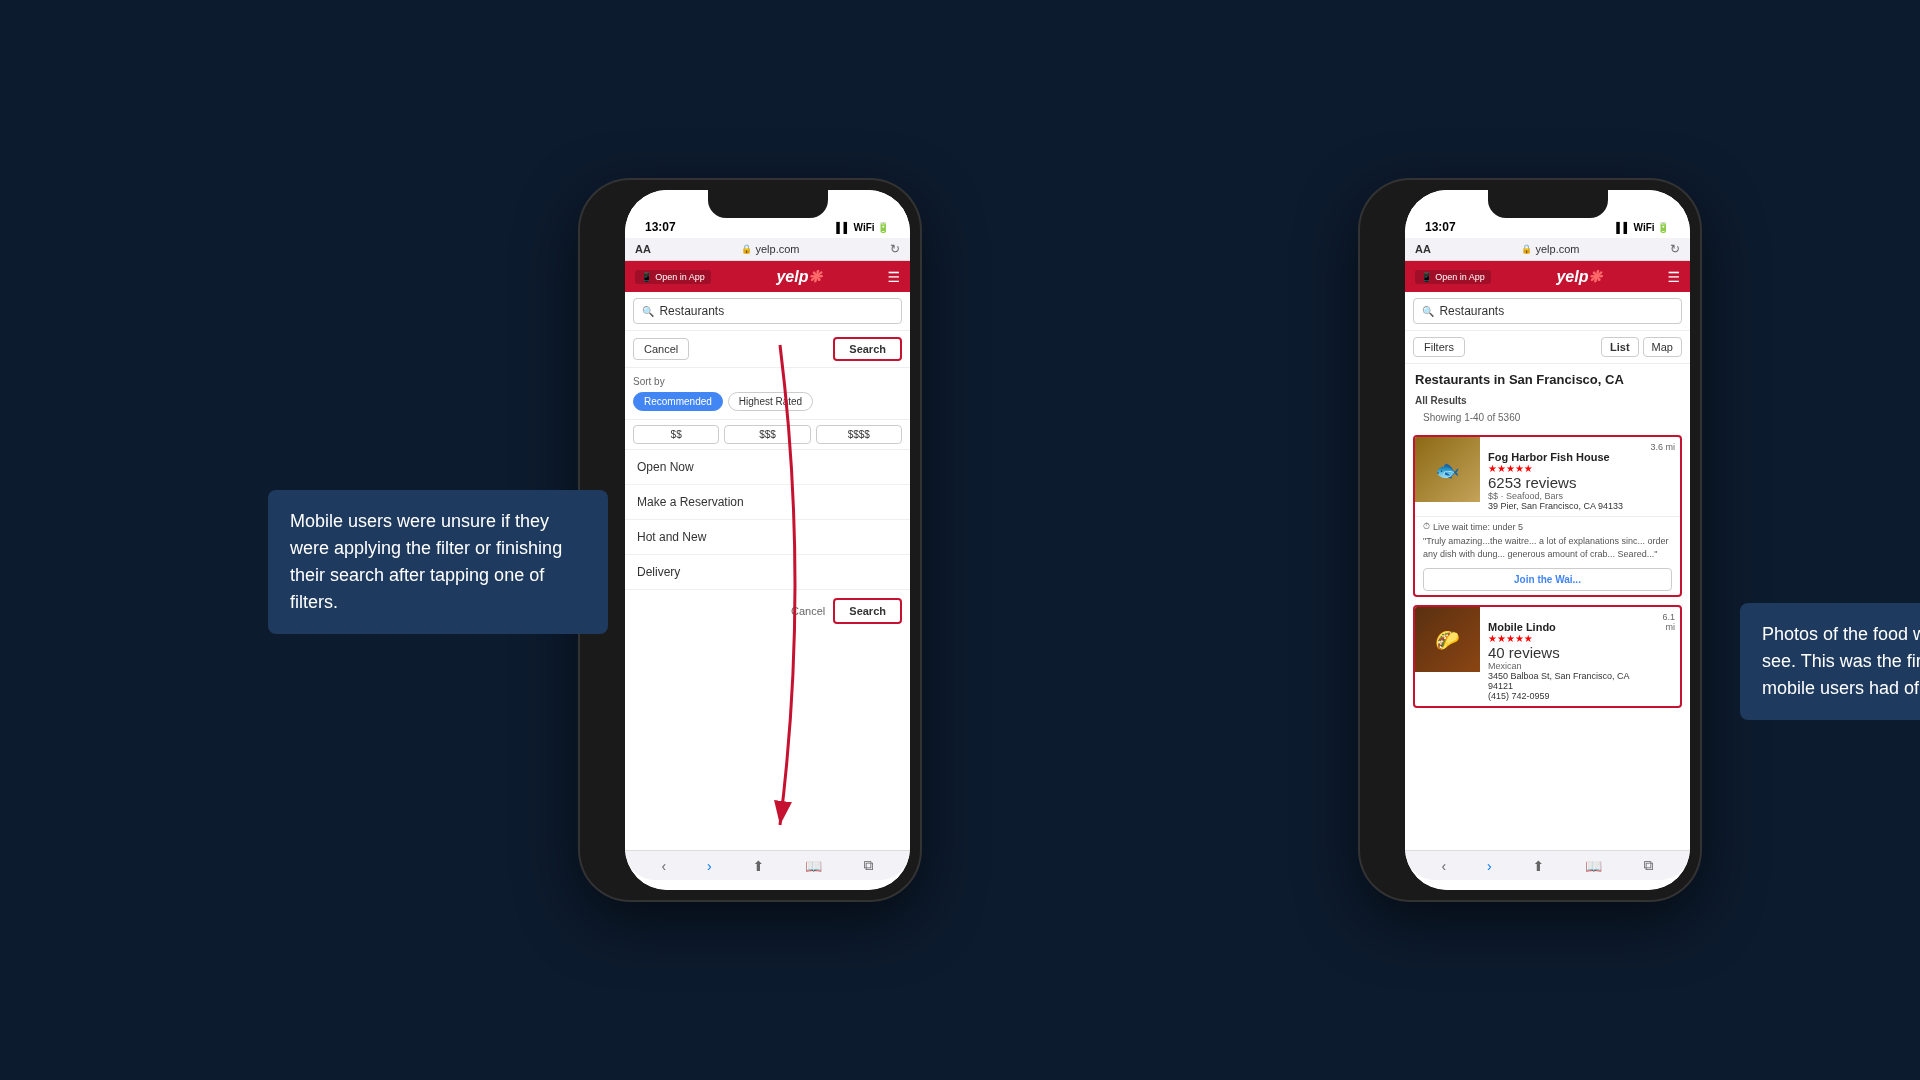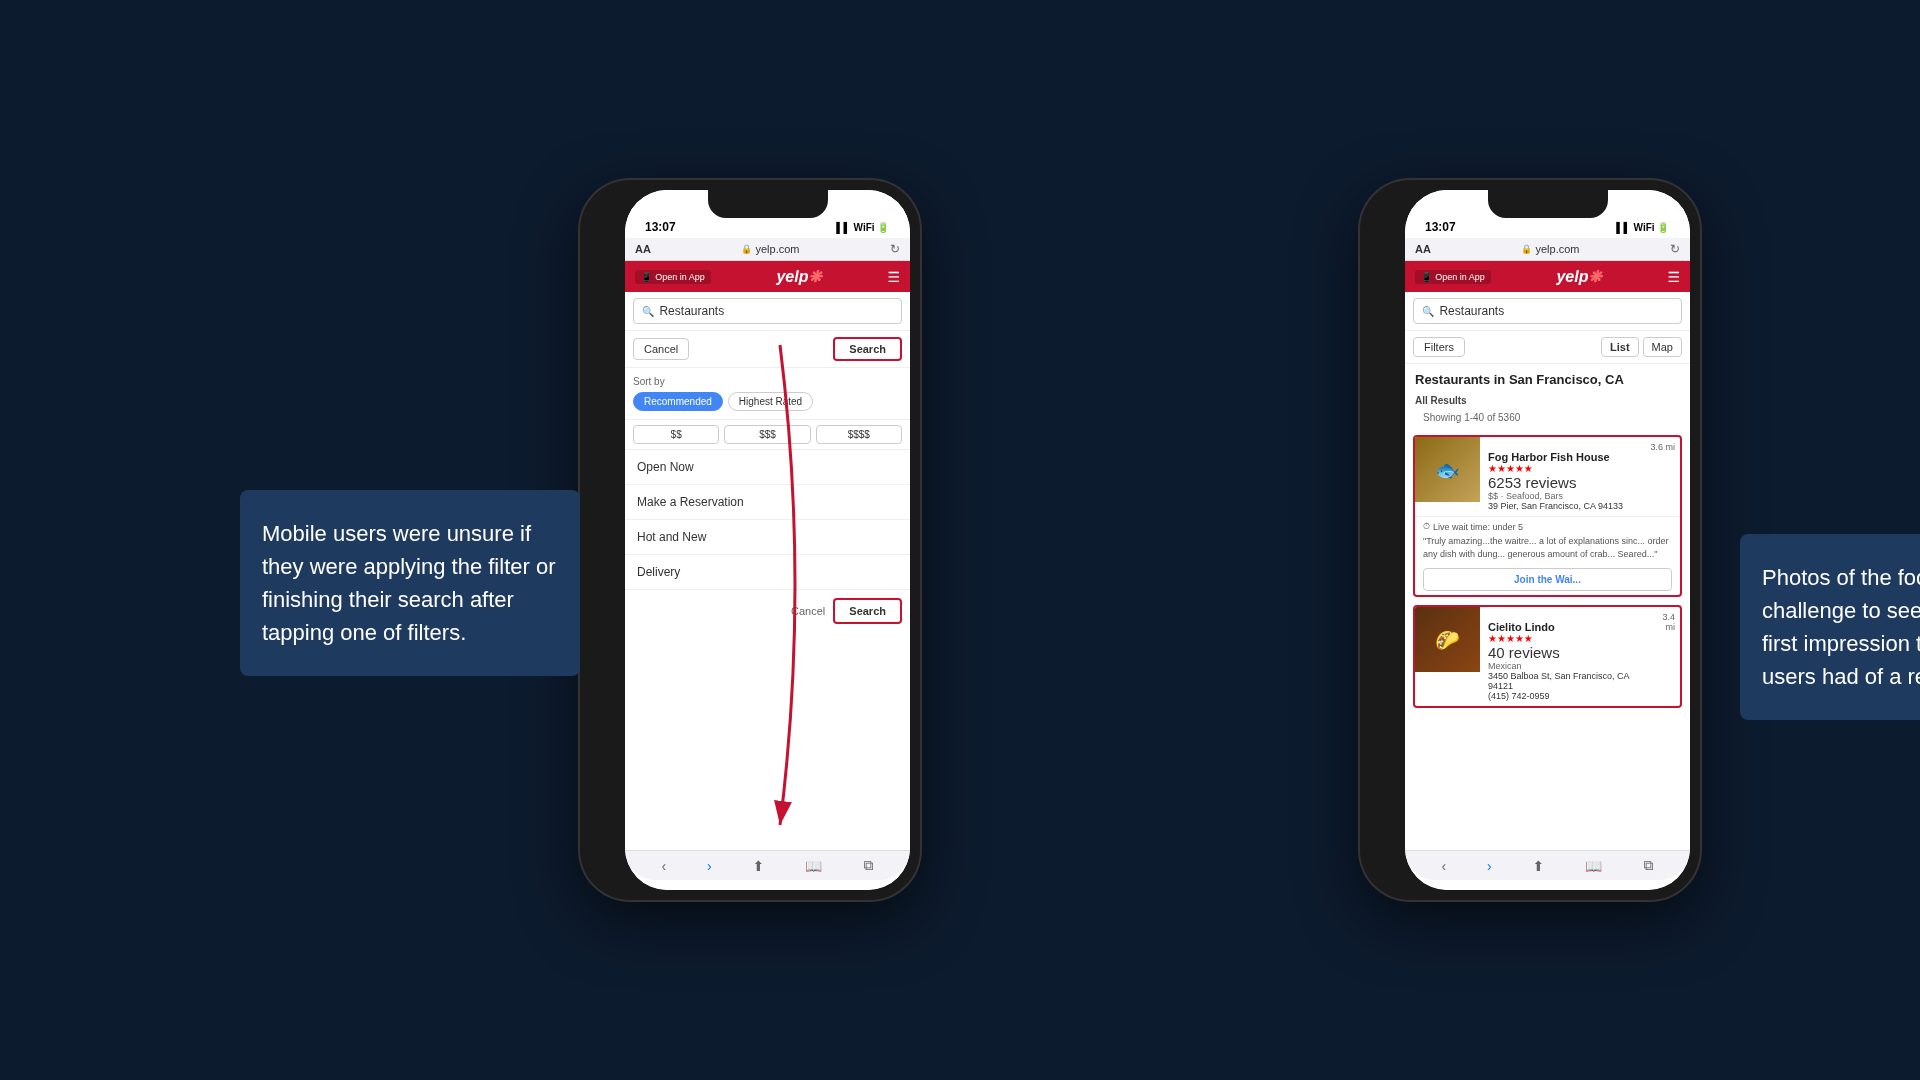--- a/index.html
+++ b/index.html
@@ -260,25 +260,26 @@
     }
     .browser-nav-icon { font-size: 14px; color: #666; }
     .browser-nav-icon.active { color: #007aff; }
 
     
     .callout {
       position: absolute;
       background: #1e3a5f;
       color: white;
       border-radius: 8px;
-      padding: 27px 22px;
-      font-size: 22px;
+      padding: 18px 22px;
+      font-size: 18px;
       line-height: 1.5;
       font-weight: 500;
       z-index: 30;
+      margin-left: 28px;
     }
     .filters-bar {
       padding: 6px 8px;
       border-bottom: 1px solid #eee;
       display: flex;
       justify-content: space-between;
       align-items: center;
     }
     .filters-btn {
       border: 1px solid #ccc;
@@ -603,31 +604,31 @@
               <div class="card-review-text">"Truly amazing...the waitre... a lot of explanations sinc... order any dish with dung... generous amount of crab... Seared..."</div>
             </div>
             <button class="join-waitlist-btn">Join the Wai...</button>
           </div>
 
           <div class="restaurant-card" style="margin-top: 8px;">
             <div style="display:flex; justify-content:space-between;">
               <div class="card-main">
                 <div class="card-image" style="background: linear-gradient(135deg, #5a3010, #8B4513);">🌮</div>
                 <div class="card-info">
-                  <div class="card-name">Cielito Lindo</div>
+                  <div class="card-name">Mobile Lindo</div>
                   <div class="card-stars">★★★★★</div>
                   <div class="card-reviews">40 reviews</div>
                   <div class="card-price-cat">
                     <span>Mexican</span>
                   </div>
                   <div class="card-address">3450 Balboa St, San Francisco, CA 94121</div>
                   <div class="card-address">(415) 742-0959</div>
                 </div>
               </div>
-              <div class="card-distance">3.4 mi</div>
+              <div class="card-distance">6.1 mi</div>
             </div>
           </div>
 
           <div class="browser-bottom">
             <span class="browser-nav-icon">‹</span>
             <span class="browser-nav-icon active">›</span>
             <span class="browser-nav-icon">⬆</span>
             <span class="browser-nav-icon">📖</span>
             <span class="browser-nav-icon">⧉</span>
           </div>

